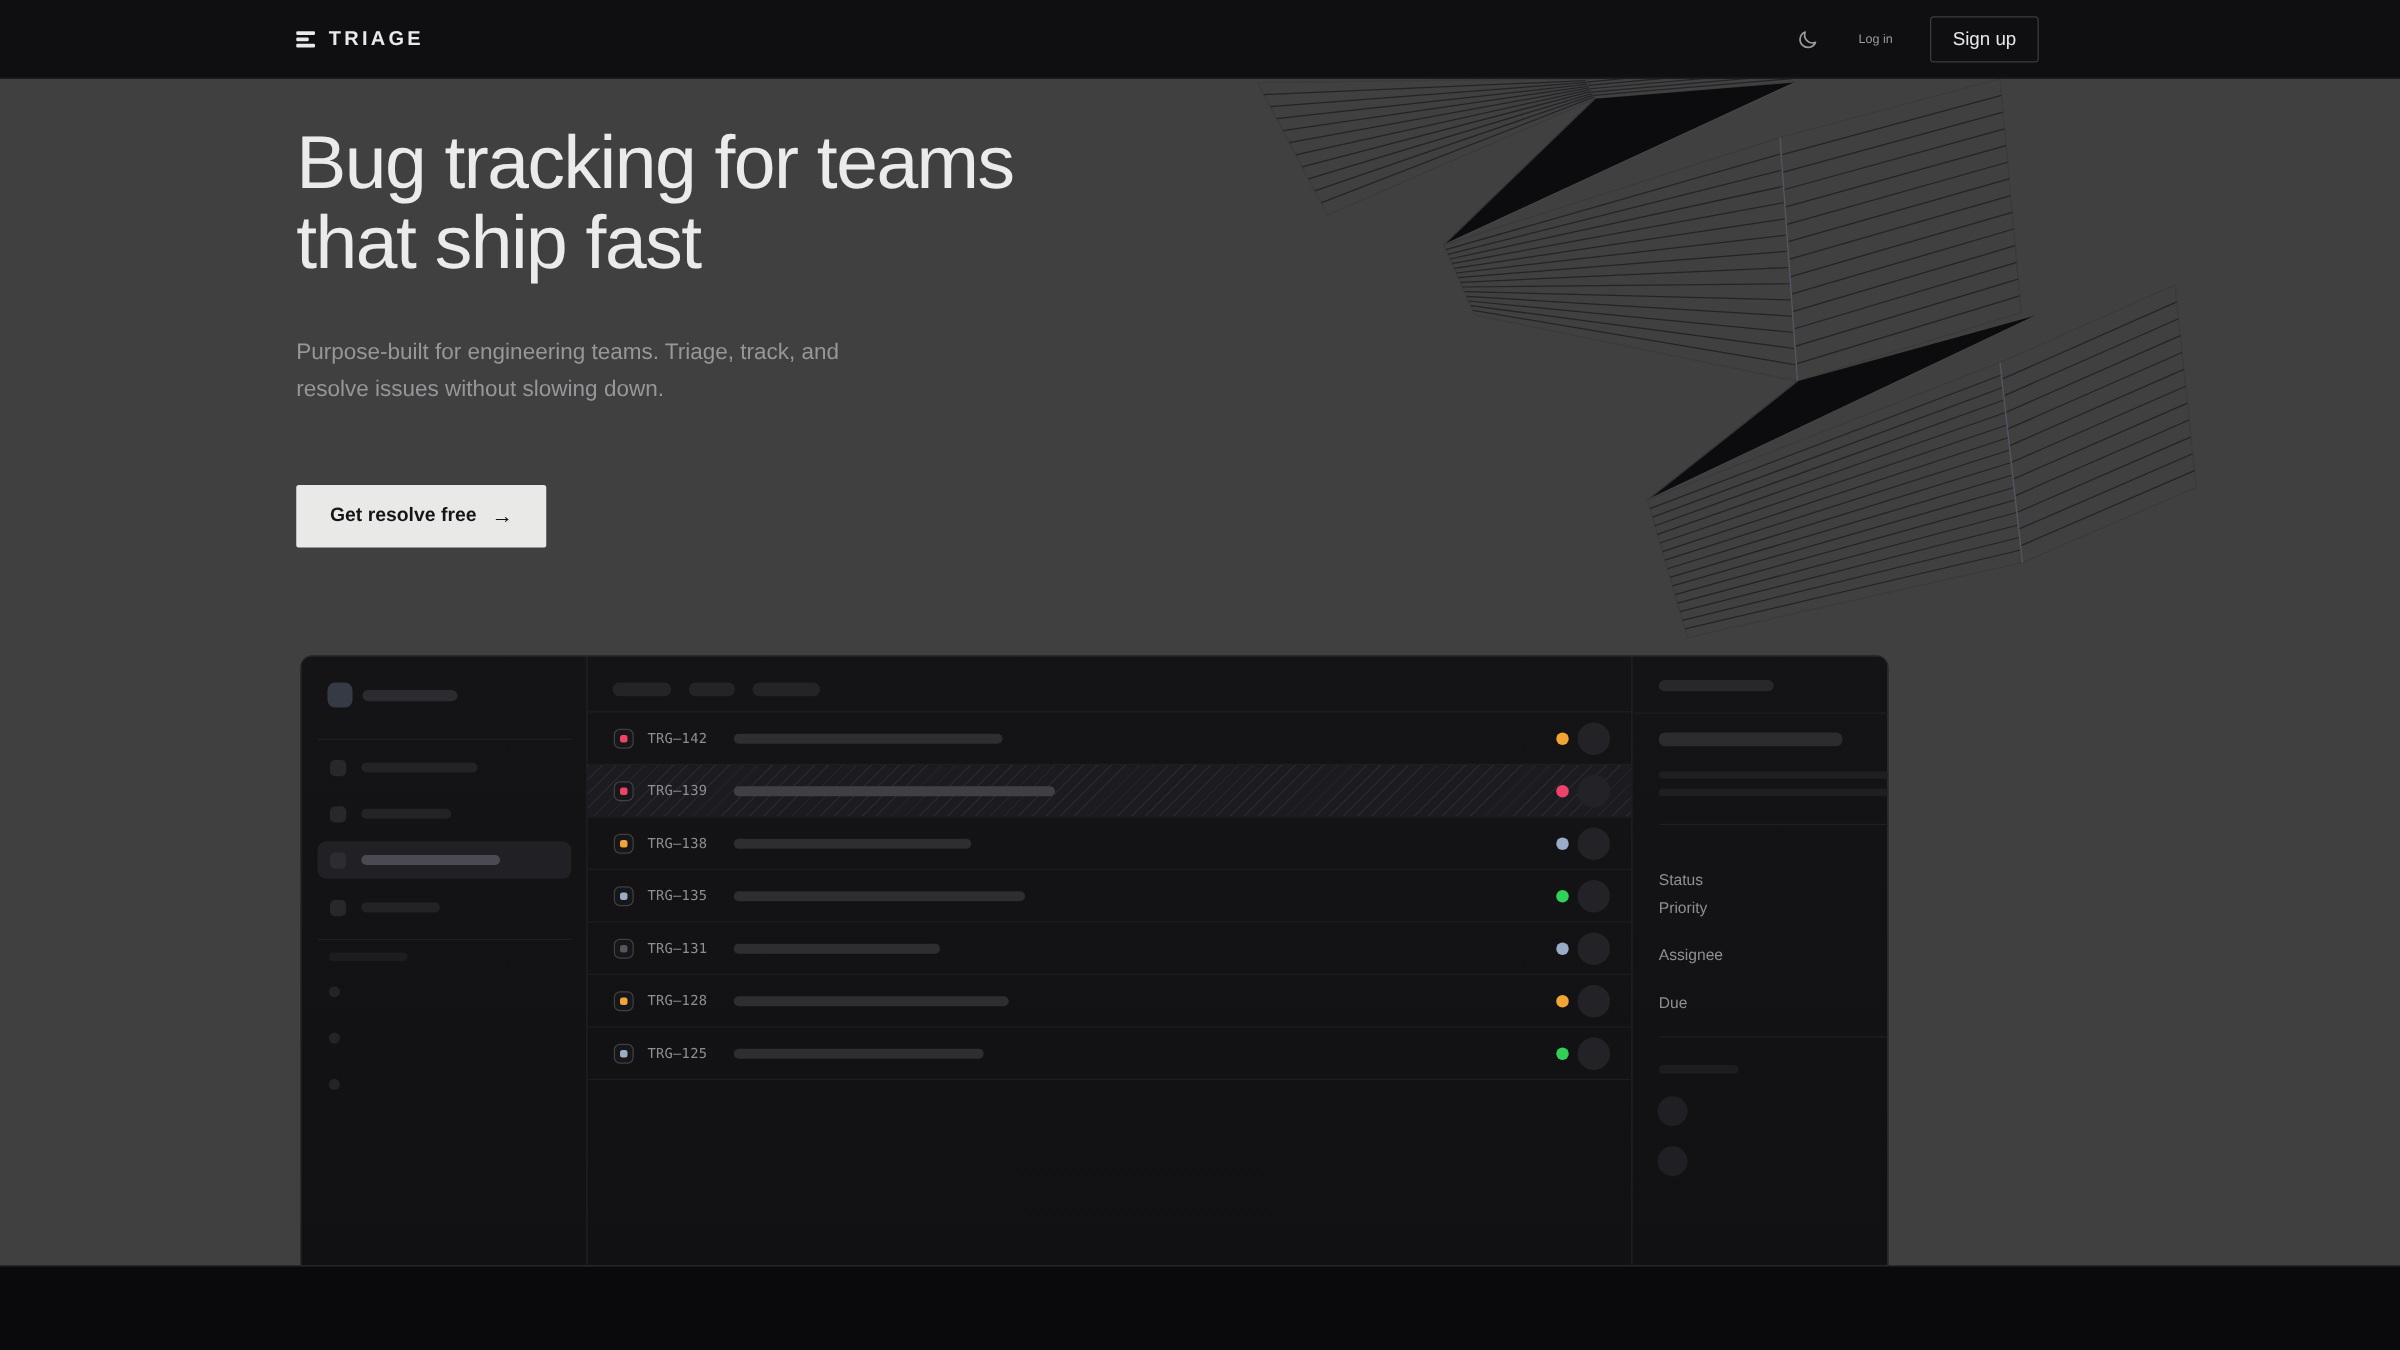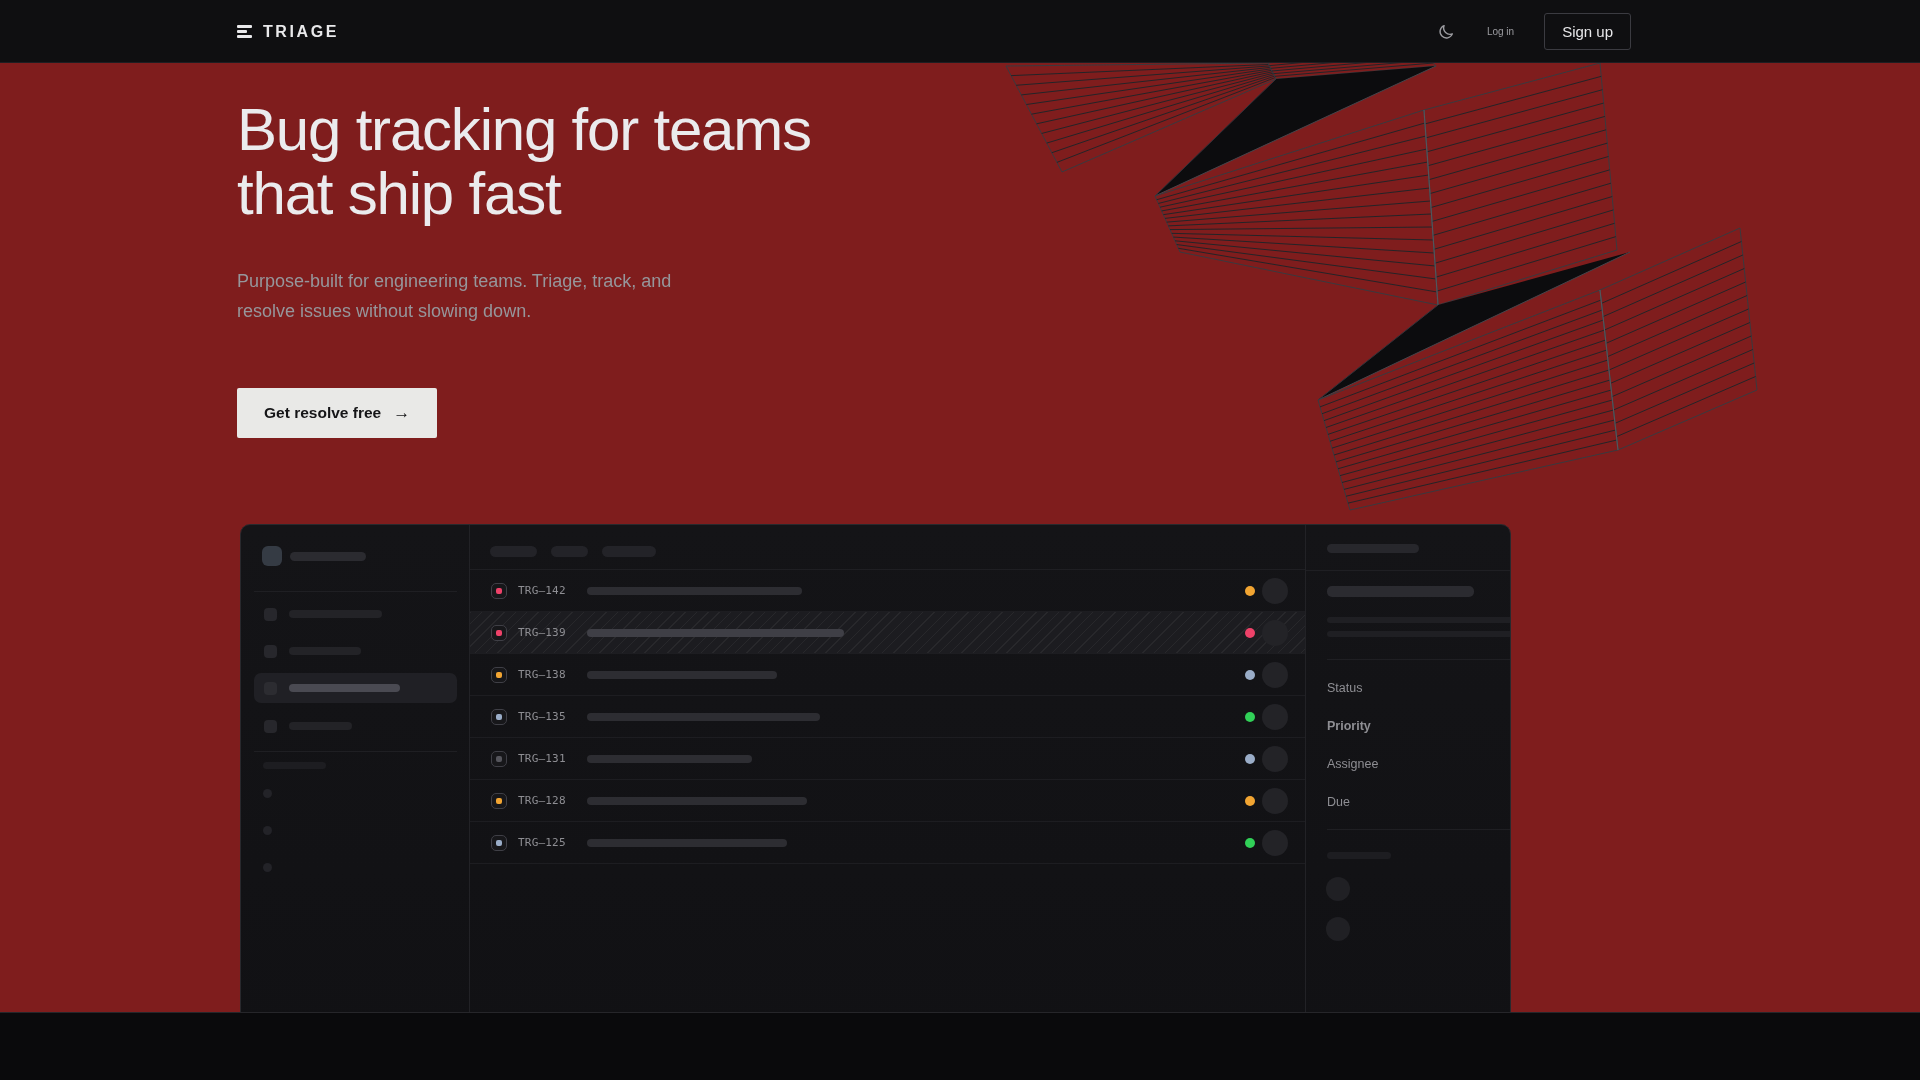--- a/index.html
+++ b/index.html
@@ -1,18 +1,18 @@
 <!DOCTYPE html>
 <html><head>
 <meta charset="utf-8">
 <style>
   * { margin:0; padding:0; box-sizing:border-box; }
   html,body { width:1920px; height:1080px; background:#0a0a0c; font-family:"Liberation Sans", sans-serif; overflow:hidden; }
 
-  .hero-section { position:relative; width:1920px; height:1013px; background:#7f1d1d; border-bottom:1px solid #26262a; overflow:hidden; }
+  .hero-section { position:relative; width:1920px; height:1013px; background:#404040; border-bottom:1px solid #26262a; overflow:hidden; }
 
   
   #deco { position:absolute; left:0; top:0; z-index:0; }
 
   
   .navbar { position:absolute; left:0; top:0; width:1920px; height:63px; background:#0f0f11; border-bottom:1px solid #1e1e22; z-index:5; }
   .nav-inner { position:relative; width:1394px; margin-left:237px; height:63px; display:flex; align-items:center; justify-content:space-between; }
   .brand { display:flex; align-items:center; gap:11px; }
   .brand-glyph { display:flex; flex-direction:column; gap:2px; width:15px; }
   .brand-glyph span { height:3px; background:#e9e9eb; border-radius:1px; }
@@ -309,25 +309,25 @@
     <div class="m-panel">
       <div class="p-header-bar sk" style="background:#27272c"></div>
       <div class="p-sq" style="left:263px"></div>
       <div class="p-sq" style="left:288px"></div>
       <div class="divider" style="left:0; top:45px; width:324px;"></div>
       <div class="p-title"></div>
       <div class="p-line" style="top:92px; width:286px"></div>
       <div class="p-line" style="top:106px; width:215px"></div>
       <div class="divider" style="left:21px; top:134px; width:286px;"></div>
       <div id="prop-rows">
-          <div class="prop-row" style="top: 152px;">
+          <div class="prop-row" style="top: 168px;">
             <span class="prop-label">Status</span>
             <span class="prop-dot" style="background:#f2a532"></span>
           </div>
-          <div class="prop-row" style="top: 190px; font-weight: bold;">
+          <div class="prop-row" style="top: 190px;">
             <span class="prop-label">Priority</span>
             <span class="prop-dot" style="background:#ee4269"></span>
           </div>
           <div class="prop-row" style="top: 228px;">
             <span class="prop-label">Assignee</span>
             <span class="prop-dot" style="background:#9aadc8"></span>
           </div>
           <div class="prop-row" style="top: 266px;">
             <span class="prop-label">Due</span>
             <span class="prop-dot" style="background:#2e2e33"></span>

